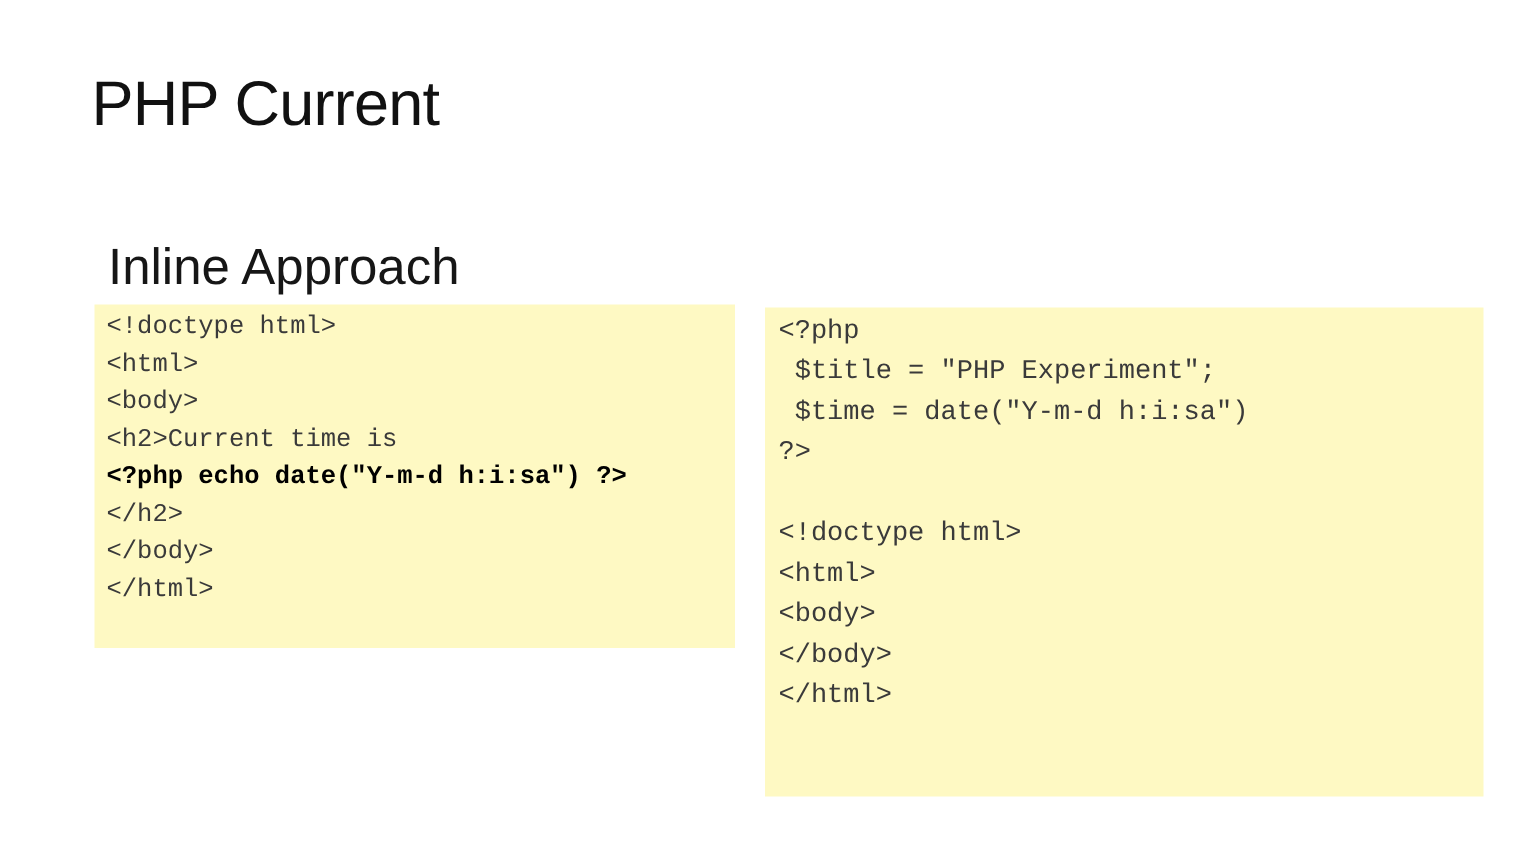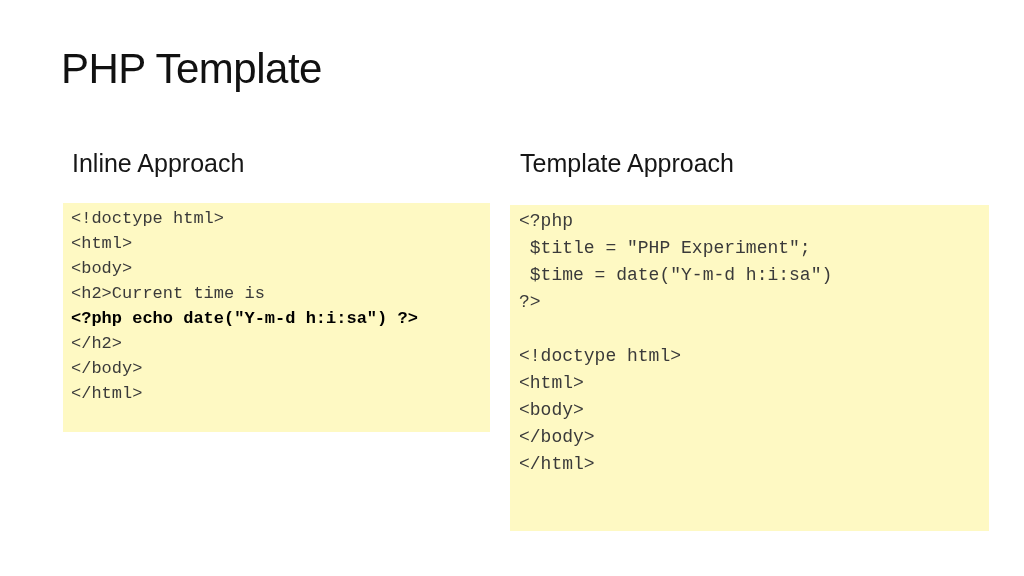--- a/index.html
+++ b/index.html
@@ -23,24 +23,25 @@
     left: 61px;
     top: 46px;
     font-size: 42px;
     font-weight: 400;
     color: #111111;
     line-height: 1.1;
     letter-spacing: -0.5px;
   }
   .col-heading {
     position: absolute;
-    font-size: 25px;
+    font-size: 34px;
     font-weight: 400;
     color: #161616;
     line-height: 1.1;
+    margin-top: 10px;
   }
   .col-heading.left  { left: 72px;  top: 150px; }
   .col-heading.right { left: 520px; top: 150px; }
   .code-block {
     position: absolute;
     background: #fef9c3;
     color: #3a3a3a;
     font-family: "Liberation Mono", monospace;
     box-sizing: border-box;
   }
@@ -68,25 +69,24 @@
   .code-line .b {
     font-weight: bold;
     color: #000000;
   }
 </style>
 </head>
 <body>
 
 <div class="slide">
 
-  <div class="slide-title">PHP Template</div>
+  <div class="slide-title">PHP Current</div>
 
   <div class="col-heading left">Inline Approach</div>
 
-  <div class="col-heading right">Template Approach</div>
 
   <div class="code-block left">
       <div class="code-line"><span>&lt;!doctype html&gt;</span></div>
       <div class="code-line"><span>&lt;html&gt;</span></div>
       <div class="code-line"><span>&lt;body&gt;</span></div>
       <div class="code-line"><span>&lt;h2&gt;Current time is</span></div>
       <div class="code-line"><span class="b">&lt;?php echo date("Y-m-d h:i:sa") ?&gt;</span></div>
       <div class="code-line"><span>&lt;/h2&gt;</span></div>
       <div class="code-line"><span>&lt;/body&gt;</span></div>
       <div class="code-line"><span>&lt;/html&gt;</span></div>

